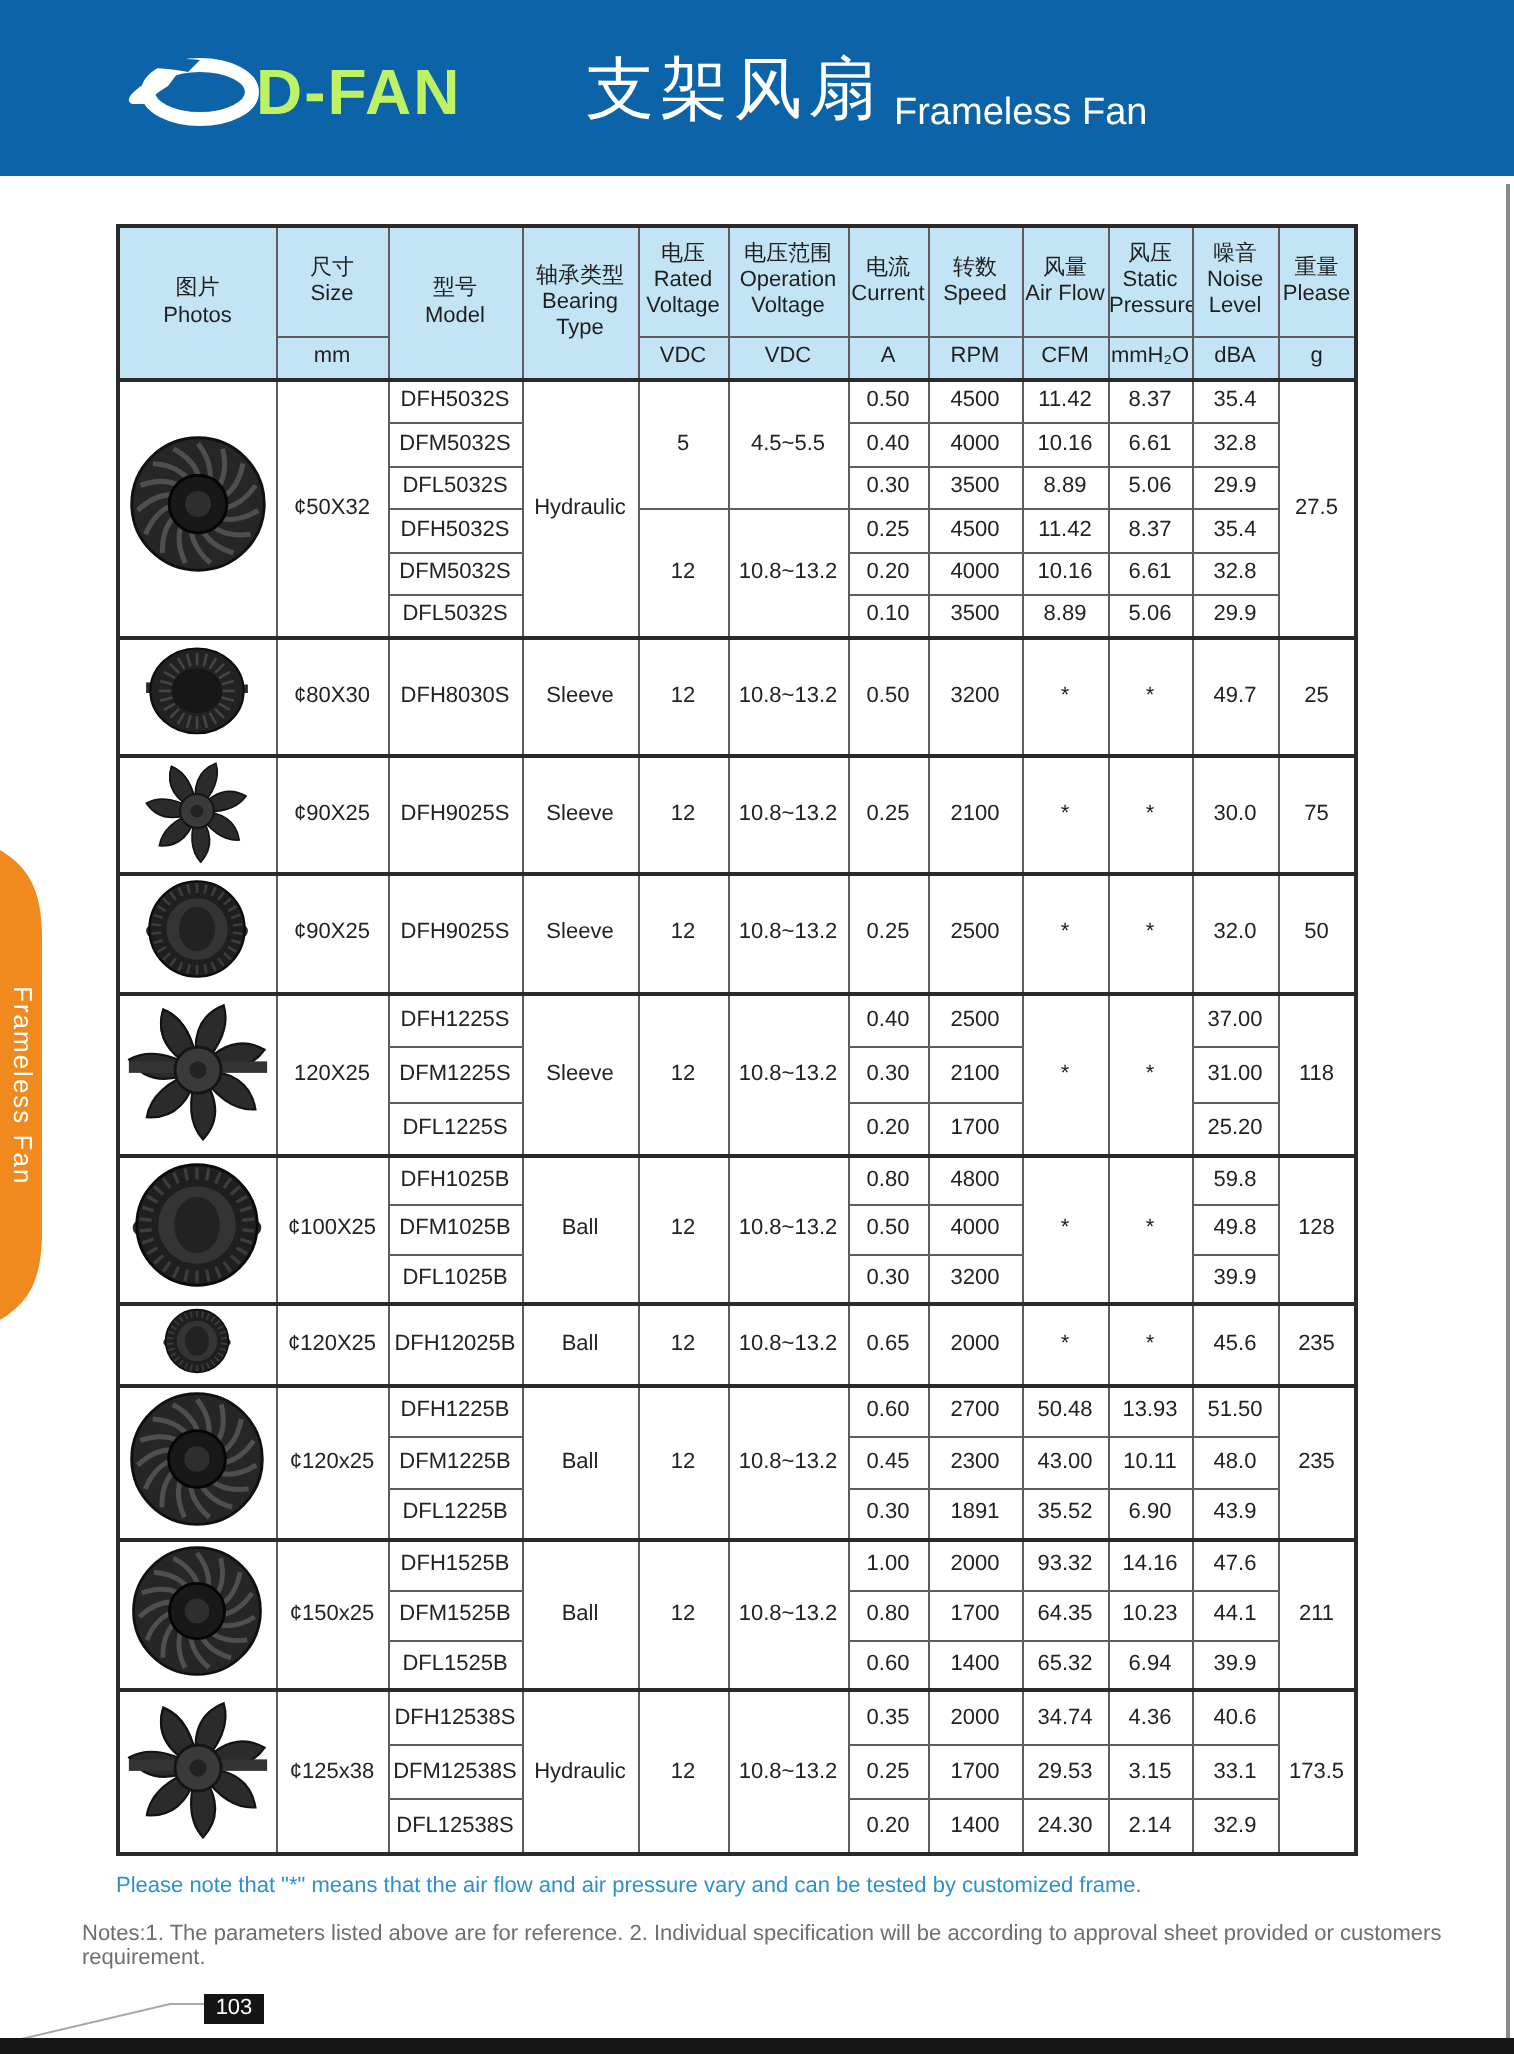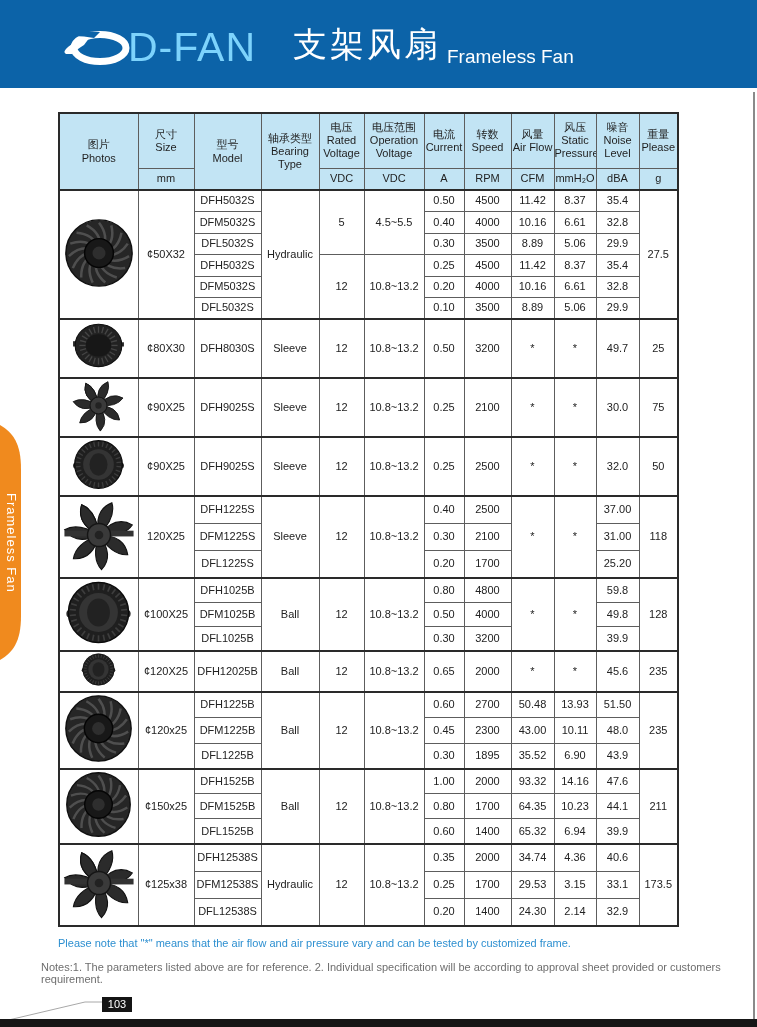--- a/index.html
+++ b/index.html
@@ -4,21 +4,21 @@
 <style>
   html,body{margin:0;padding:0;background:#e8e8e8;}
   .page{
     position:relative;width:757px;height:1027px;background:#ffffff;overflow:hidden;
     font-family:"Liberation Sans","DejaVu Sans",sans-serif;margin:0 auto;
   }
   
   .banner{position:absolute;left:0;top:0;width:757px;height:88px;background:#0c63a8;}
   .logo-wrap{position:absolute;left:60px;top:24px;display:flex;align-items:center;}
   .logo-swoosh{display:block;}
-  .logo-text{color:#7dd3fc;font-size:41px;font-weight:normal;letter-spacing:1px;margin-left:-6px;}
+  .logo-text{color:#bef264;font-size:32px;font-weight:bold;letter-spacing:1px;margin-left:-6px;}
   .title-zh{position:absolute;left:293px;top:22px;color:#ffffff;font-size:34px;font-weight:normal;letter-spacing:3px;}
   .title-en{position:absolute;left:447px;top:46px;color:#ffffff;font-size:19px;}
   
   .side-tab{position:absolute;left:0;top:425px;width:22px;height:235px;}
   .side-tab-label{
     position:absolute;left:0;top:0;width:22px;height:235px;
     writing-mode:vertical-rl;text-align:center;
     color:#ffffff;font-size:13px;letter-spacing:1px;line-height:22px;
   }
   
@@ -534,21 +534,21 @@
           <td>DFM1225B</td>
           <td>0.45</td>
           <td>2300</td>
           <td>43.00</td>
           <td>10.11</td>
           <td>48.0</td>
         </tr>
         <tr class="sub" style="height: 25.7px;">
           <td>DFL1225B</td>
           <td>0.30</td>
-          <td>1895</td>
+          <td>1891</td>
           <td>35.52</td>
           <td>6.90</td>
           <td>43.9</td>
         </tr>
         <tr class="gstart" style="height: 25px;">
           <td rowspan="3"><svg width="69" height="69" viewBox="0 0 100 100">
               <circle cx="50" cy="50" r="46" fill="#262626" stroke="#101010" stroke-width="2"></circle>
               <path d="M50 8 Q64 26 55 44" stroke="#4f4f4f" stroke-width="3.5" fill="none" transform="rotate(0 50 50)"></path>
               <path d="M50 8 Q64 26 55 44" stroke="#4f4f4f" stroke-width="3.5" fill="none" transform="rotate(24 50 50)"></path>
               <path d="M50 8 Q64 26 55 44" stroke="#4f4f4f" stroke-width="3.5" fill="none" transform="rotate(48 50 50)"></path>

